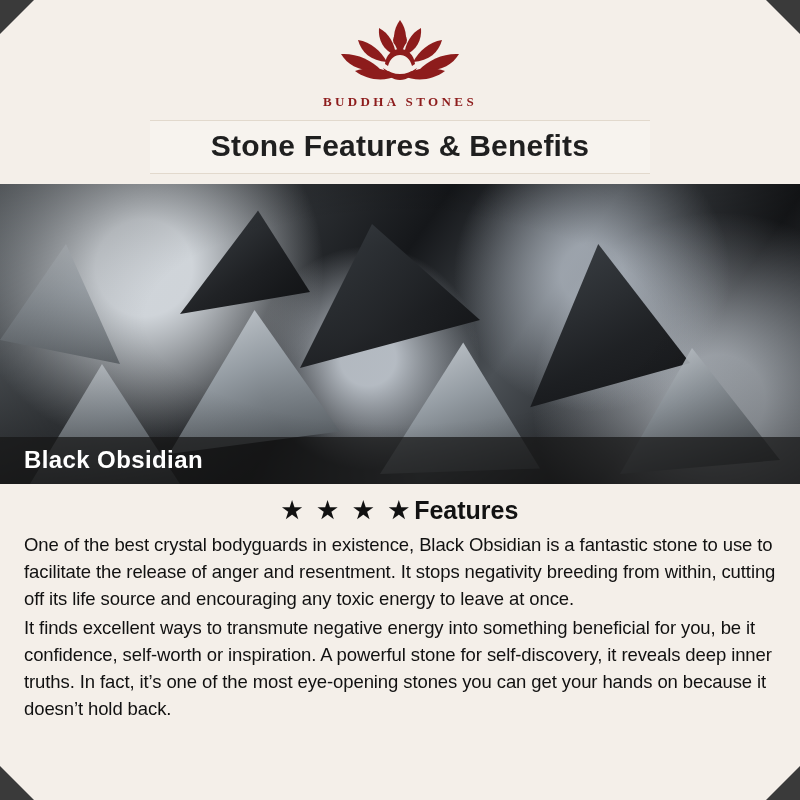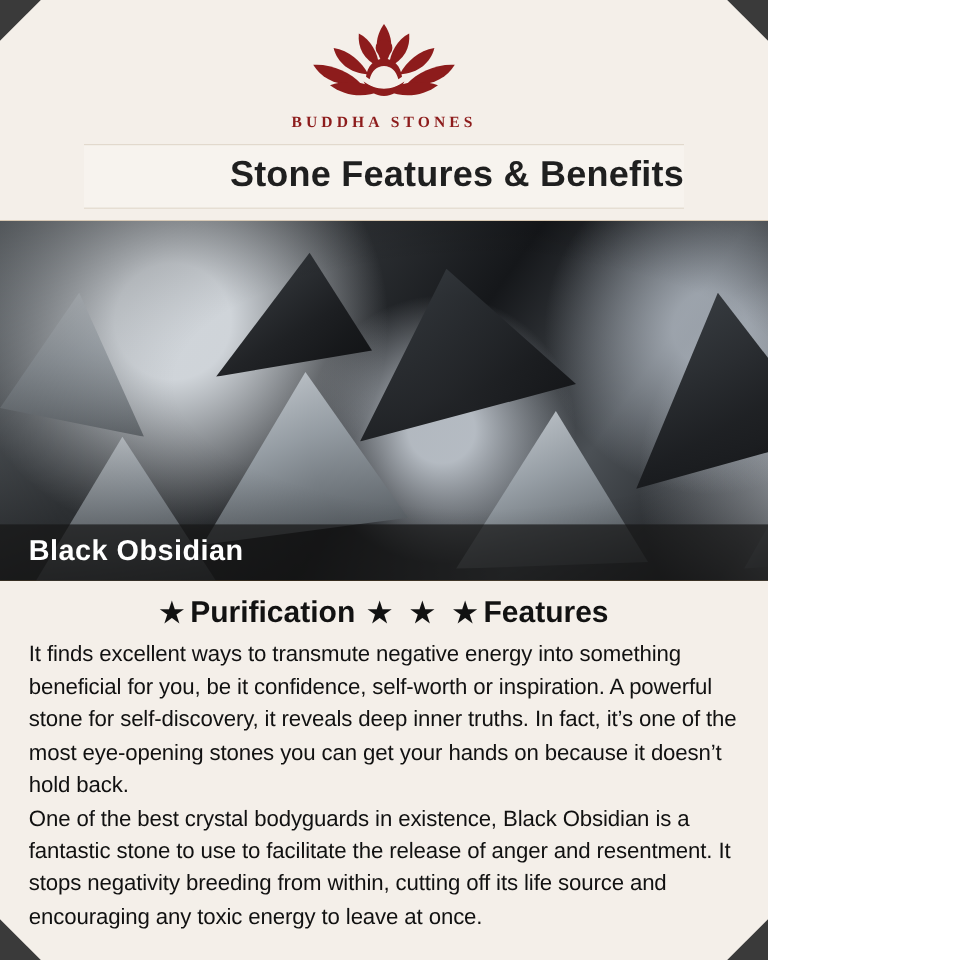--- a/index.html
+++ b/index.html
@@ -9,21 +9,21 @@
   body {
     width: 800px;
     height: 800px;
     font-family: "Liberation Sans", sans-serif;
     background: #ffffff;
     overflow: hidden;
   }
 
   .poster {
     position: relative;
-    width: 640px;
+    width: 800px;
     height: 800px;
     background: #f4efe9;
     overflow: hidden;
   }
 
   
   .corner {
     position: absolute;
     width: 0;
     height: 0;
@@ -84,21 +84,20 @@
     z-index: 4;
   }
   .title-text {
     display: block;
     padding: 8px 0 10px 0;
     font-size: 30px;
     font-weight: bold;
     color: #1f1f1f;
     letter-spacing: 0.2px;
     font-family: "Liberation Sans", sans-serif;
-    text-align: right;
   }
 
   
   .hero {
     position: relative;
     margin-top: 10px;
     width: 800px;
     height: 300px;
     overflow: hidden;
     background: #a16207;
@@ -241,33 +240,32 @@
     <div class="stone-name-bar">
       <span class="stone-name">Black Obsidian</span>
     </div>
   </div>
 
   <div class="content">
 
     <div class="benefits">
       <div class="benefit">
         <span class="star">★</span>
-        <span>Purification</span>
       </div>
       <div class="benefit">
         <span class="star">★</span>
       </div>
       <div class="benefit">
         <span class="star">★</span>
       </div>
       <div class="benefit">
         <span class="star">★</span>
         <span>Features</span>
       </div>
     </div>
 
     <div class="body-text">
+      <p>One of the best crystal bodyguards in existence, Black Obsidian is a fantastic stone to use to facilitate the release of anger and resentment. It stops negativity breeding from within, cutting off its life source and encouraging any toxic energy to leave at once.</p>
       <p>It finds excellent ways to transmute negative energy into something beneficial for you, be it confidence, self-worth or inspiration. A powerful stone for self-discovery, it reveals deep inner truths. In fact, it’s one of the most eye-opening stones you can get your hands on because it doesn’t hold back.</p>
-      <p>One of the best crystal bodyguards in existence, Black Obsidian is a fantastic stone to use to facilitate the release of anger and resentment. It stops negativity breeding from within, cutting off its life source and encouraging any toxic energy to leave at once.</p>
     </div>
 
   </div>
 </div>
 
 </body></html>

